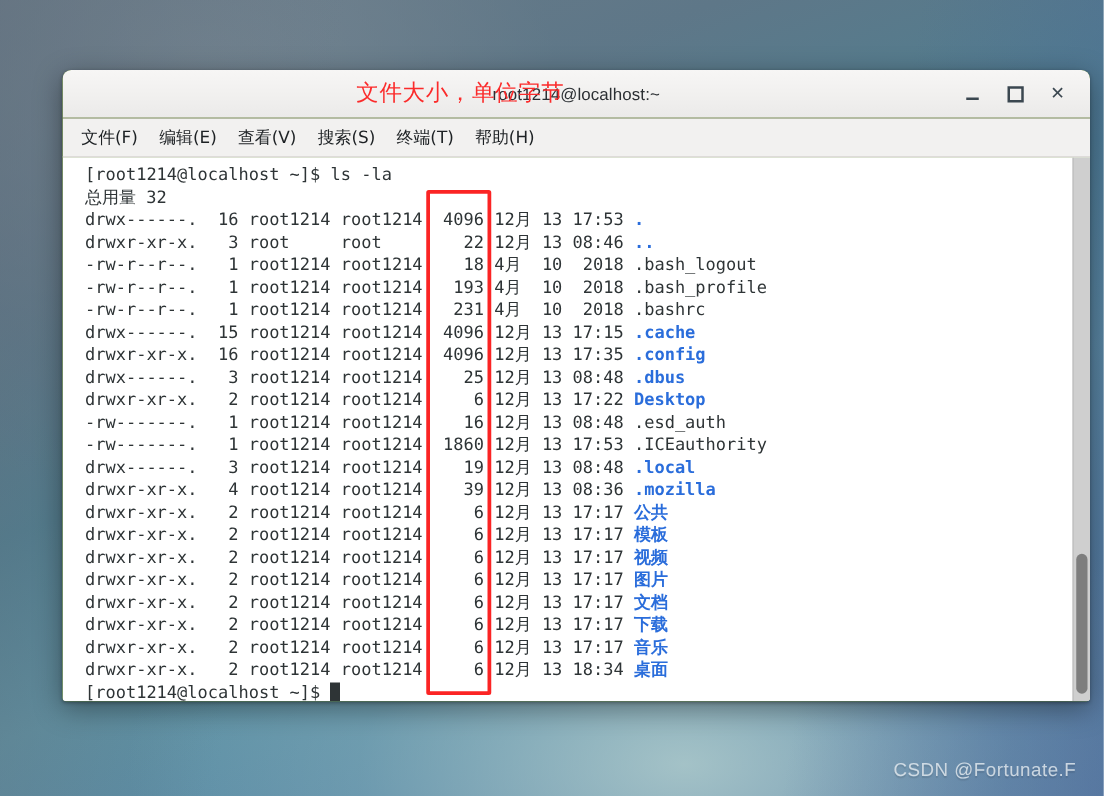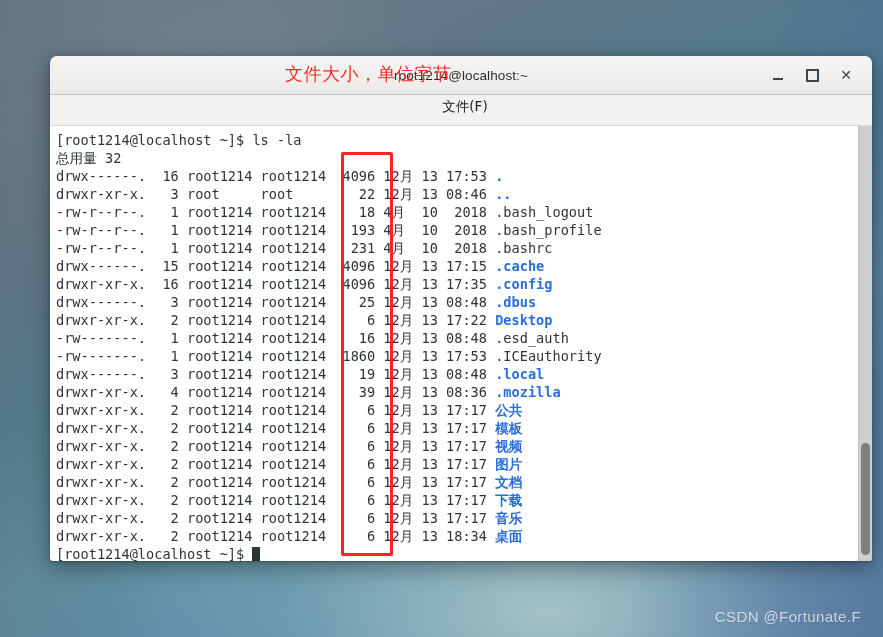--- a/index.html
+++ b/index.html
@@ -99,37 +99,37 @@
 
   #menubar {
     height: 30px;
     min-height: 30px;
     background: #f2f1f0;
     border-bottom: 1px solid #d7d4d1;
     display: flex;
     align-items: center;
     padding-left: 8px;
     gap: 3px;
-    flex-direction: column;
   }
   .menu-item {
     font-size: 13.5px;
     color: #1d2124;
     padding: 3px 7px;
     cursor: default;
     font-family: "DejaVu Sans", "Liberation Sans", sans-serif;
     white-space: nowrap;
   }
 
   #term-body {
     flex: 1;
     background: #ffffff;
     position: relative;
     overflow: hidden;
     display: flex;
+    padding-left: 12px;
   }
   #term-text {
     flex: 1;
     padding: 5px 0 0 6px;
     font-family: "DejaVu Sans Mono", "Liberation Mono", monospace;
     font-size: 13.6px;
     line-height: 18px;
     color: #2e3436;
     white-space: pre;
     letter-spacing: 0px;

